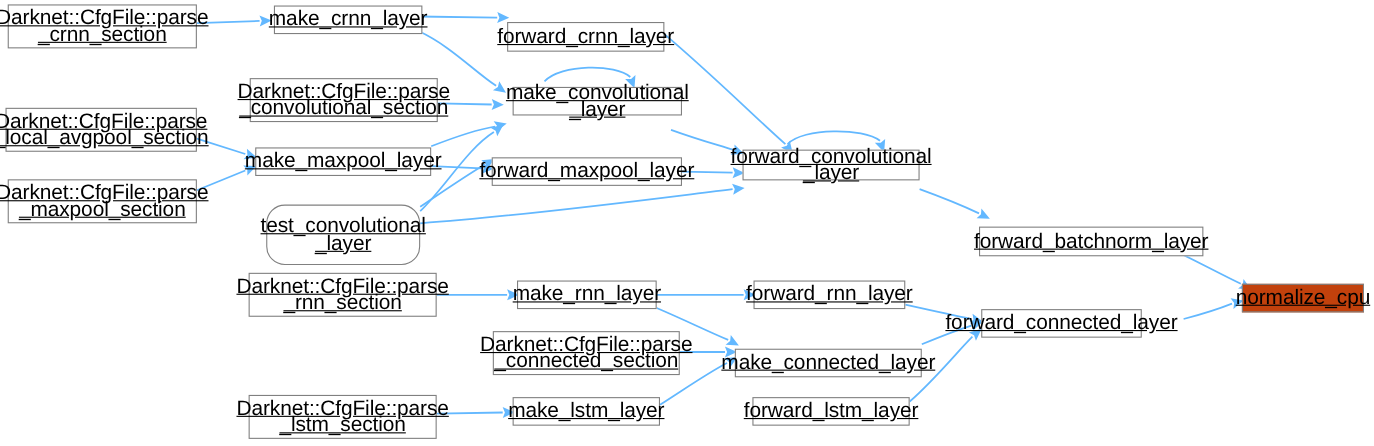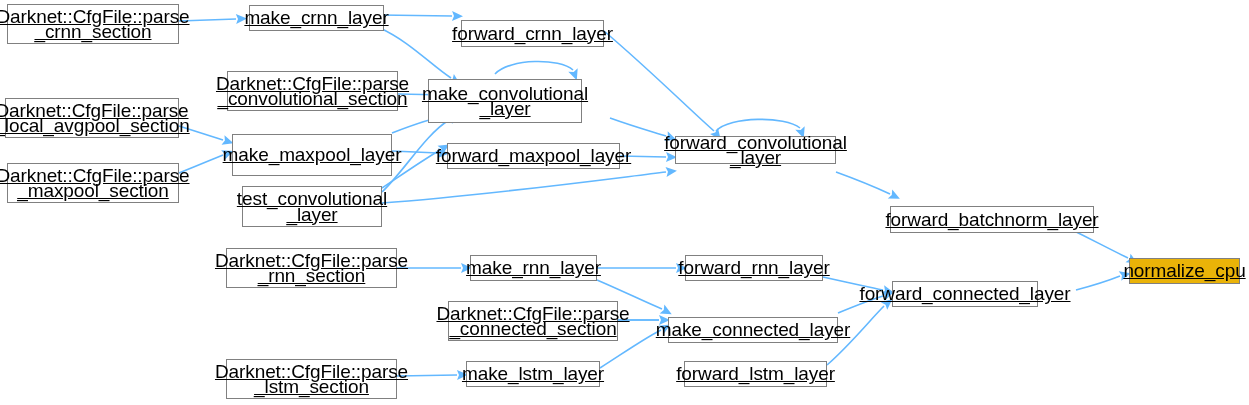--- a/index.html
+++ b/index.html
@@ -41,21 +41,21 @@
     align-items: center;
     justify-content: center;
     text-align: center;
     font-size: 19px;
     line-height: 15.5px;
     white-space: pre-line;
     letter-spacing: -0.1px;
     text-decoration: underline;
   }
   .node-box.highlight {
-    background: #eab308;
+    background: #c2410c;
   }
 </style>
 </head>
 <body>
 
 <div id="canvas">
   <svg id="graph-svg" viewBox="0 0 1249 405" xmlns="http://www.w3.org/2000/svg">
     <g id="edges-group">
         <path d="M179,21 L236,19" class="edge-path" stroke="#63b8ff"></path>
         <path d="M380,15 L452,16" class="edge-path" stroke="#63b8ff"></path>
@@ -118,31 +118,31 @@
         <polygon points="0,-5 11,0 0,5 2,0" class="edge-head" fill="#63b8ff" transform="translate(457,375) rotate(-1)"></polygon>
       </g>
   </svg>
   <div id="nodes-layer">
       <div class="node-box" style="left: 7px; top: 4px; width: 172px; height: 40px;">Darknet::CfgFile::parse
 _crnn_section</div>
       <div class="node-box" style="left: 249px; top: 5px; width: 135px; height: 26px;">make_crnn_layer</div>
       <div class="node-box" style="left: 461px; top: 4px; width: 143px; height: 27px; margin-top: 16px;">forward_crnn_layer</div>
       <div class="node-box" style="left: 227px; top: 71px; width: 171px; height: 40px;">Darknet::CfgFile::parse
 _convolutional_section</div>
-      <div class="node-box" style="left: 428px; top: 79px; width: 154px; height: 44px;">make_convolutional
+      <div class="node-box" style="left: 466px; top: 79px; width: 154px; height: 26px;">make_convolutional
 _layer</div>
       <div class="node-box" style="left: 5px; top: 98px; width: 174px; height: 40px;">Darknet::CfgFile::parse
 _local_avgpool_section</div>
-      <div class="node-box" style="left: 232px; top: 134px; width: 160px; height: 42px;">make_maxpool_layer</div>
+      <div class="node-box" style="left: 232px; top: 134px; width: 160px; height: 26px;">make_maxpool_layer</div>
       <div class="node-box" style="left: 447px; top: 143px; width: 173px; height: 26px;">forward_maxpool_layer</div>
       <div class="node-box" style="left: 675px; top: 136px; width: 161px; height: 28px;">forward_convolutional
 _layer</div>
       <div class="node-box" style="left: 7px; top: 163px; width: 172px; height: 40px;">Darknet::CfgFile::parse
 _maxpool_section</div>
-      <div class="node-box" style="left: 242px; top: 186px; width: 140px; height: 41px;">test_convolutional
+      <div class="node-box" style="left: 242px; top: 186px; width: 140px; height: 55px; border-radius: 17px;">test_convolutional
 _layer</div>
       <div class="node-box" style="left: 890px; top: 206px; width: 204px; height: 27px;">forward_batchnorm_layer</div>
       <div class="node-box" style="left: 226px; top: 248px; width: 171px; height: 40px;">Darknet::CfgFile::parse
 _rnn_section</div>
       <div class="node-box" style="left: 470px; top: 255px; width: 127px; height: 26px;">make_rnn_layer</div>
       <div class="node-box" style="left: 685px; top: 255px; width: 138px; height: 26px;">forward_rnn_layer</div>
       <div class="node-box highlight" style="left: 1129px; top: 258px; width: 111px; height: 26px;">normalize_cpu</div>
       <div class="node-box" style="left: 892px; top: 281px; width: 146px; height: 26px;">forward_connected_layer</div>
       <div class="node-box" style="left: 448px; top: 301px; width: 170px; height: 40px;">Darknet::CfgFile::parse
 _connected_section</div>

